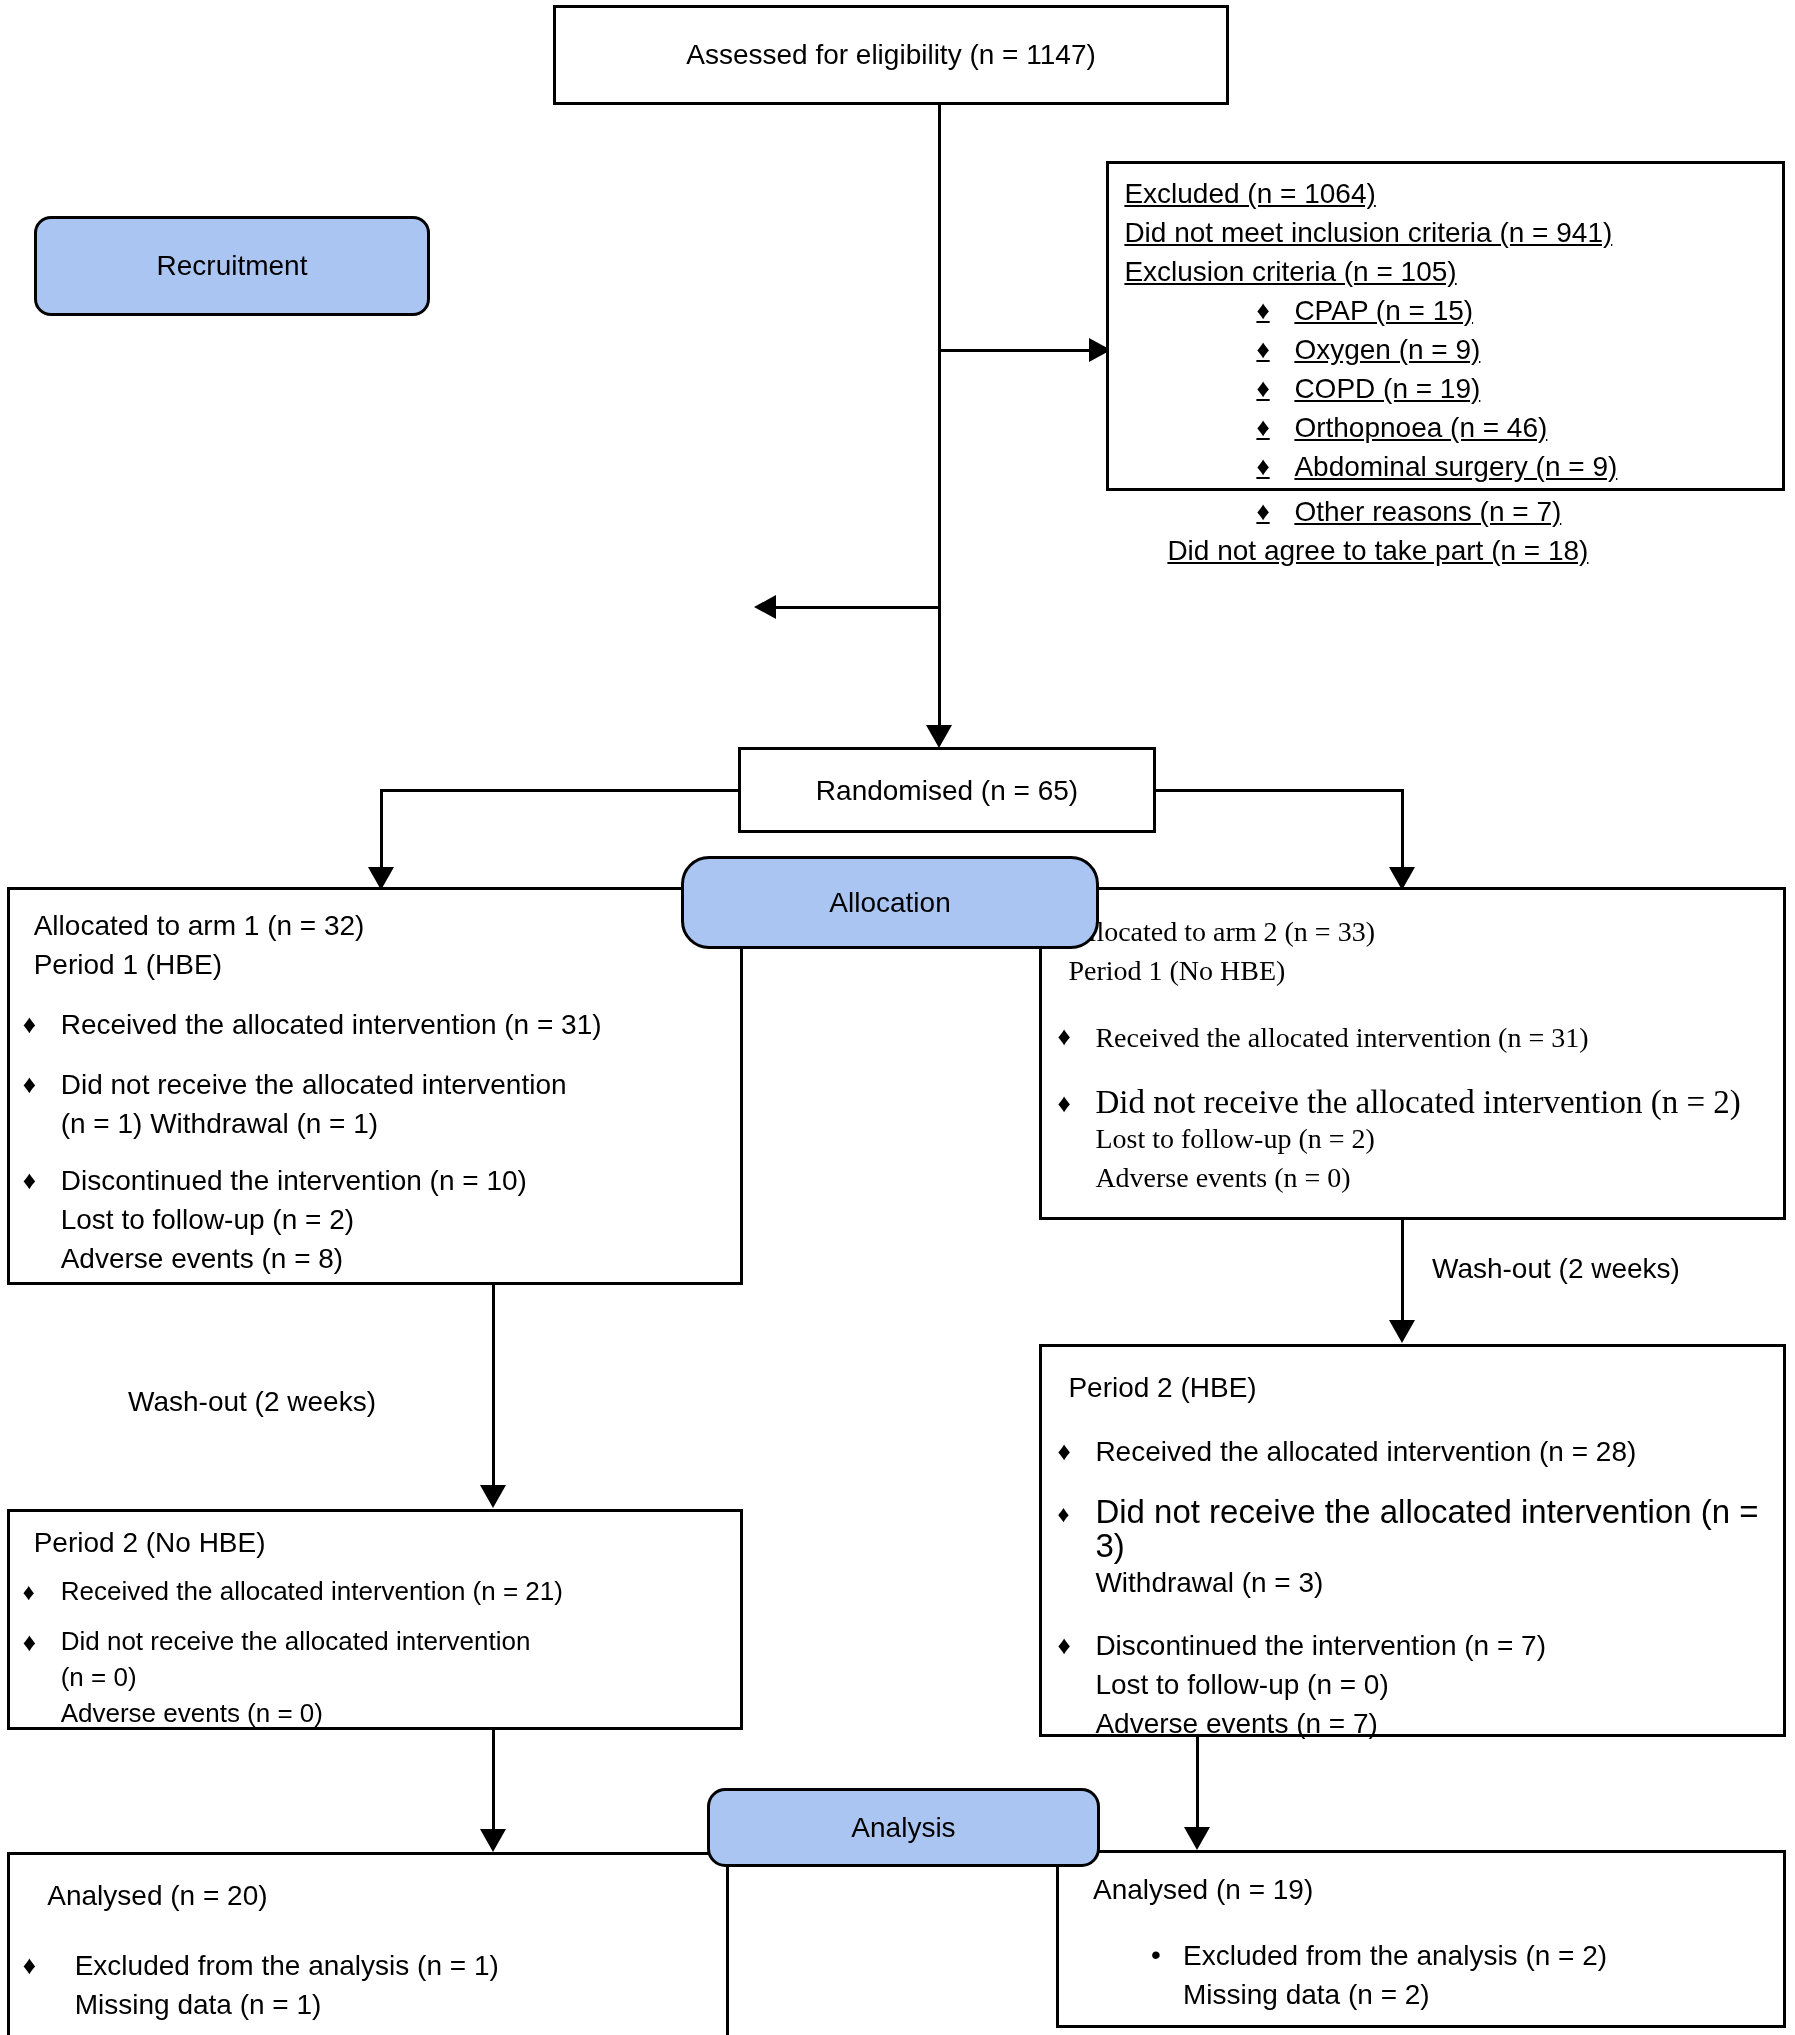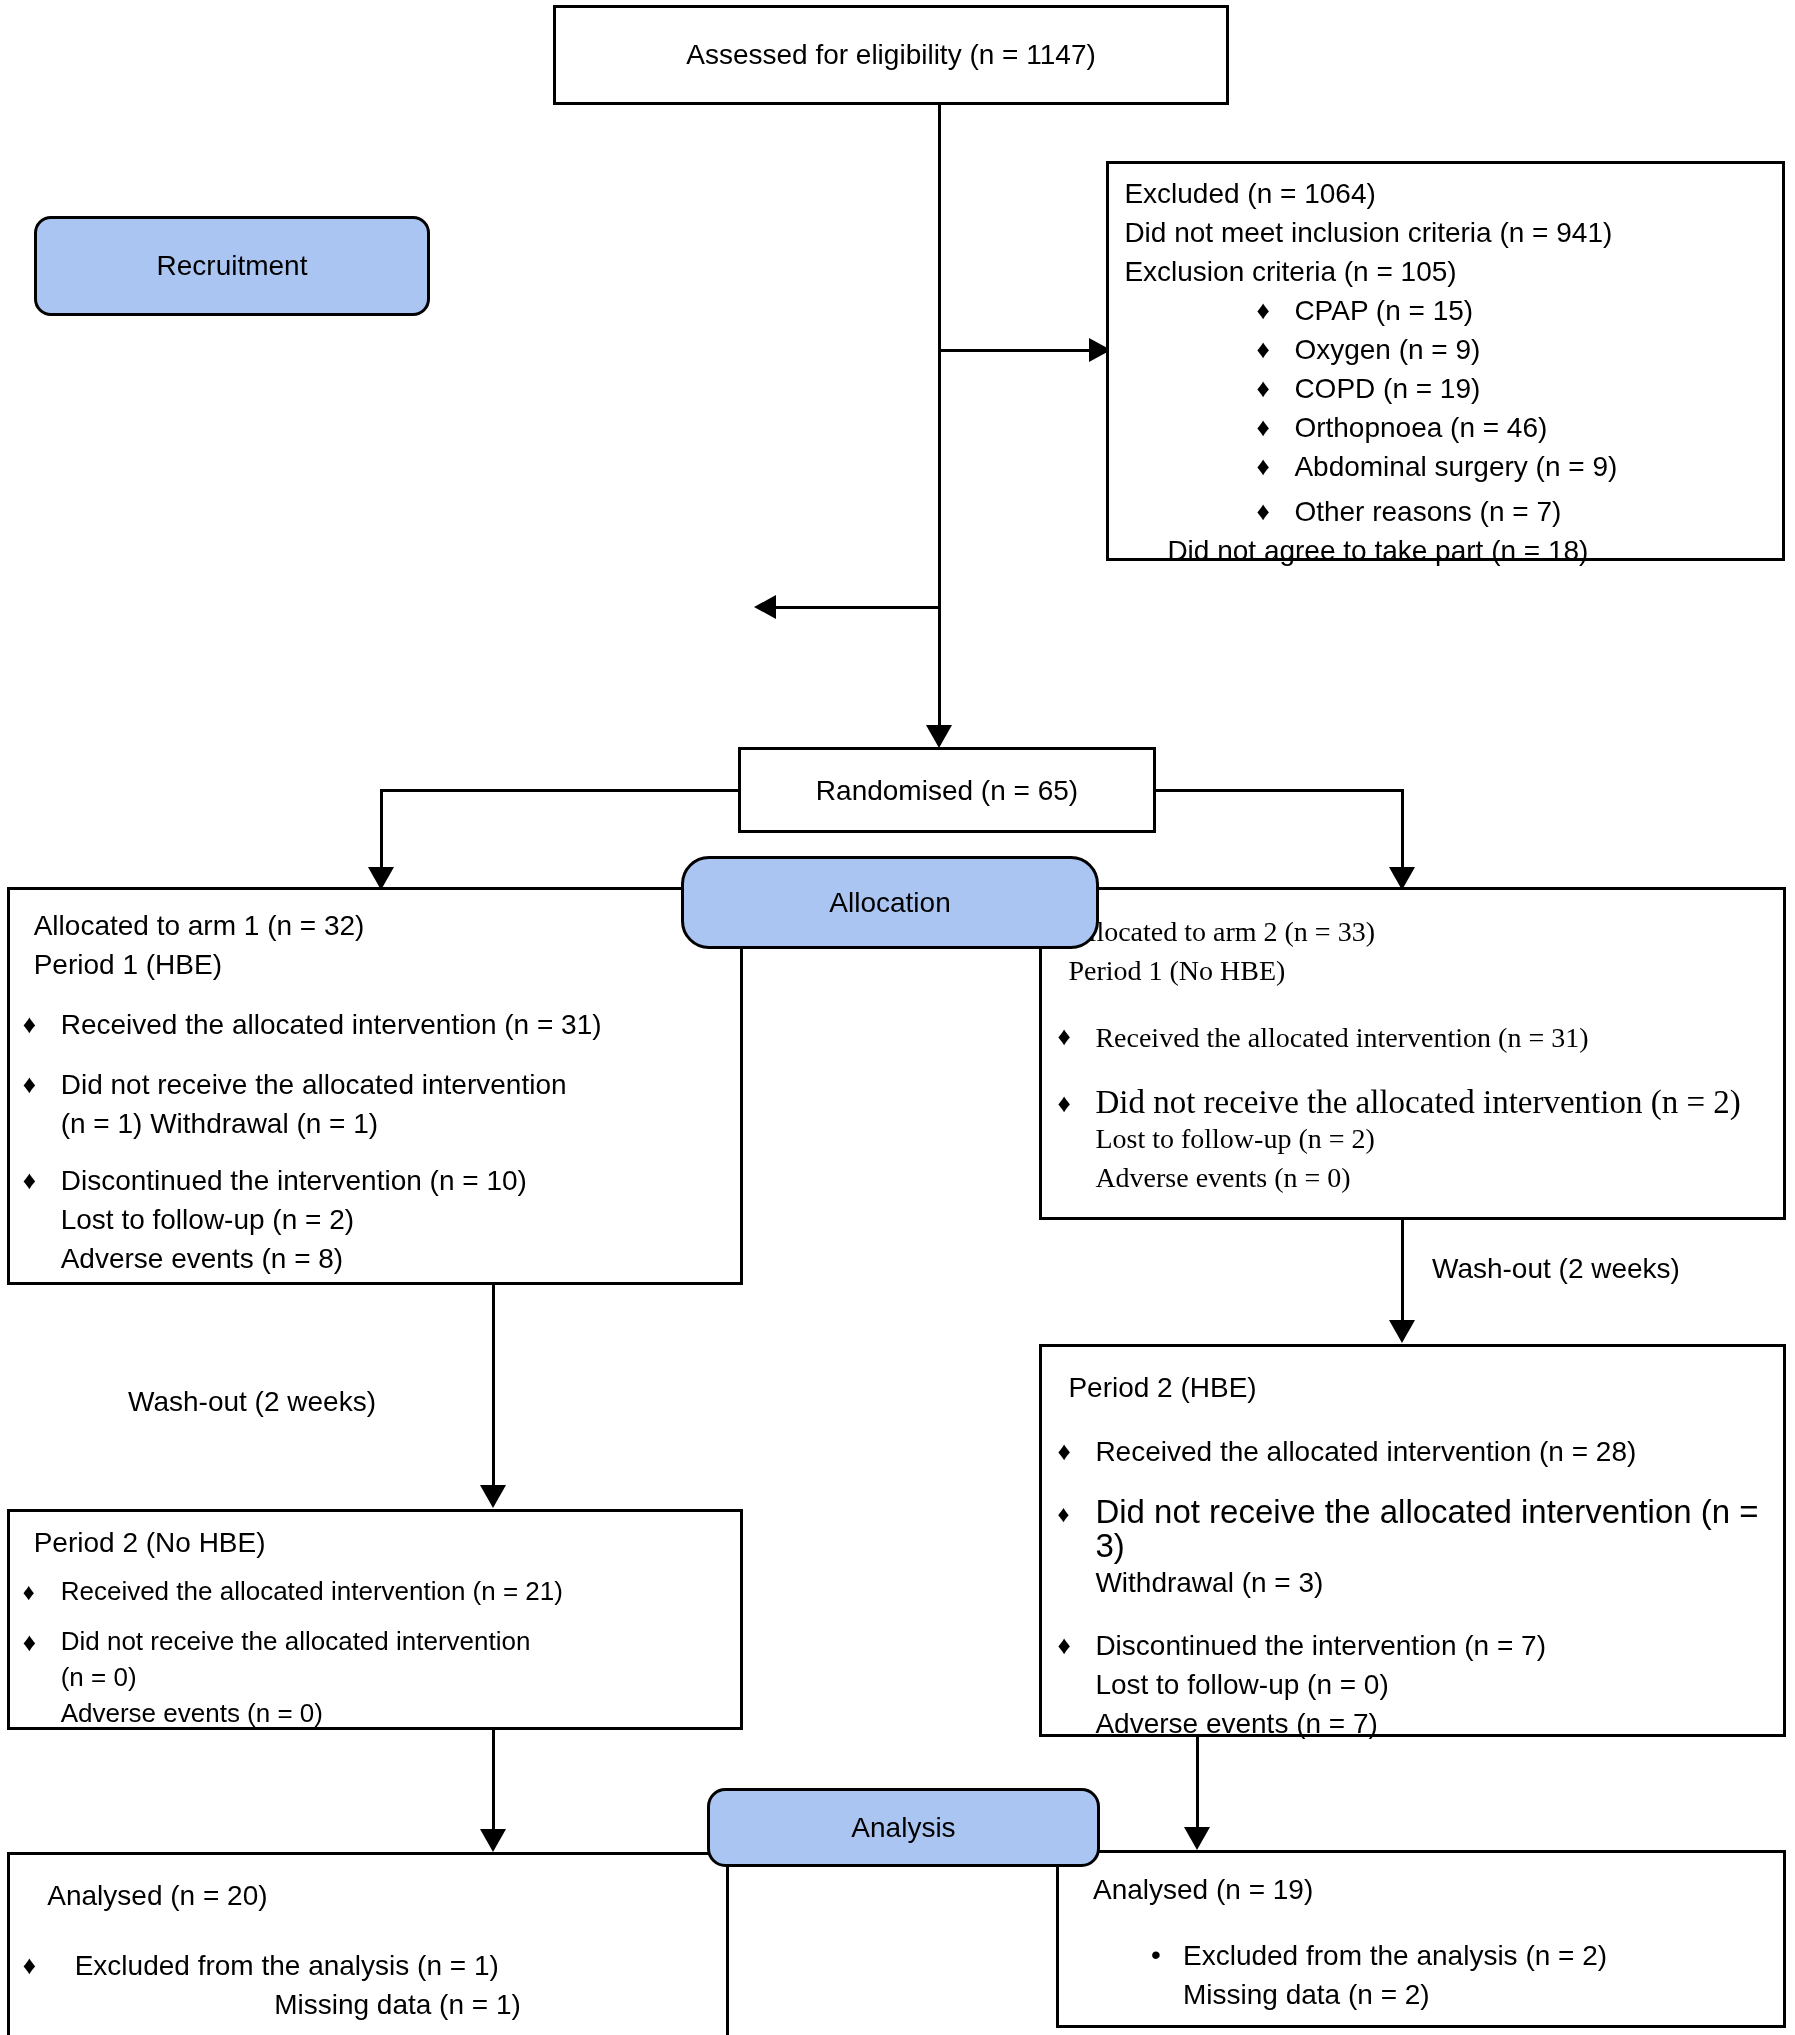--- a/index.html
+++ b/index.html
@@ -61,21 +61,21 @@
   <div class="arr down" style="left:1184px; top:1827px;"></div>
 
   <div class="box center t46" style="left:553px; top:4.9px; width:676px; height:100px;">
     <span>Assessed for eligibility (n = 1147)</span>
   </div>
 
   <div class="pill" style="left:34px; top:216px; width:396px; height:100px; border-radius:17px;">
     <span>Recruitment</span>
   </div>
 
-  <div class="box" style="left:1106px; top:161px; width:679px; height:400px; padding:9.8px 7.4px 0 15.4px;">
+  <div class="box" style="left:1106px; top:161px; width:679px; height:330px; padding:9.8px 7.4px 0 15.4px;text-decoration:underline;">
     <div class="t46">Excluded (n = 1064)</div>
     <div class="t46">Did not meet inclusion criteria (n = 941)</div>
     <div class="t46">Exclusion criteria (n = 105)</div>
     <div class="item t46" style="margin-left:132px;">
       <span class="marker">♦</span>
       <span>CPAP (n = 15)</span>
     </div>
     <div class="item t46" style="margin-left:132px;">
       <span class="marker">♦</span>
       <span>Oxygen (n = 9)</span>
@@ -194,21 +194,21 @@
   <div class="pill" style="left:707px; top:1788px; width:393px; height:79px; border-radius:18.4px;">
     <span>Analysis</span>
   </div>
 
   <div class="box" style="left:7.4px; top:1852px; width:722px; height:187px; padding:21px 6.1px 0 12.3px;">
     <div class="t46" style="margin-left:24.6px;">Analysed (n = 20)</div>
     <div class="item" style="margin-top:31px;">
       <span class="marker" style="flex-basis:52px;">♦</span>
       <span class="t46">Excluded from the analysis (n = 1)</span>
     </div>
-    <div class="t46" style="margin-left:52px;text-align:center;">Missing data (n = 1)</div>
+    <div class="t46" style="margin-left:52px;">Missing data (n = 1)</div>
   </div>
 
   <div class="box" style="left:1056px; top:1850px; width:730px; height:178px; padding:17px 6.1px 0 34px;">
     <div class="t46">Analysed (n = 19)</div>
     <div class="item" style="margin-top:27px; margin-left:58px;">
       <span class="marker" style="flex-basis:32px; font-size:28px;">•</span>
       <span class="t46">Excluded from the analysis (n = 2)</span>
     </div>
     <div class="t46" style="margin-left:90px;">Missing data (n = 2)</div>
   </div>

